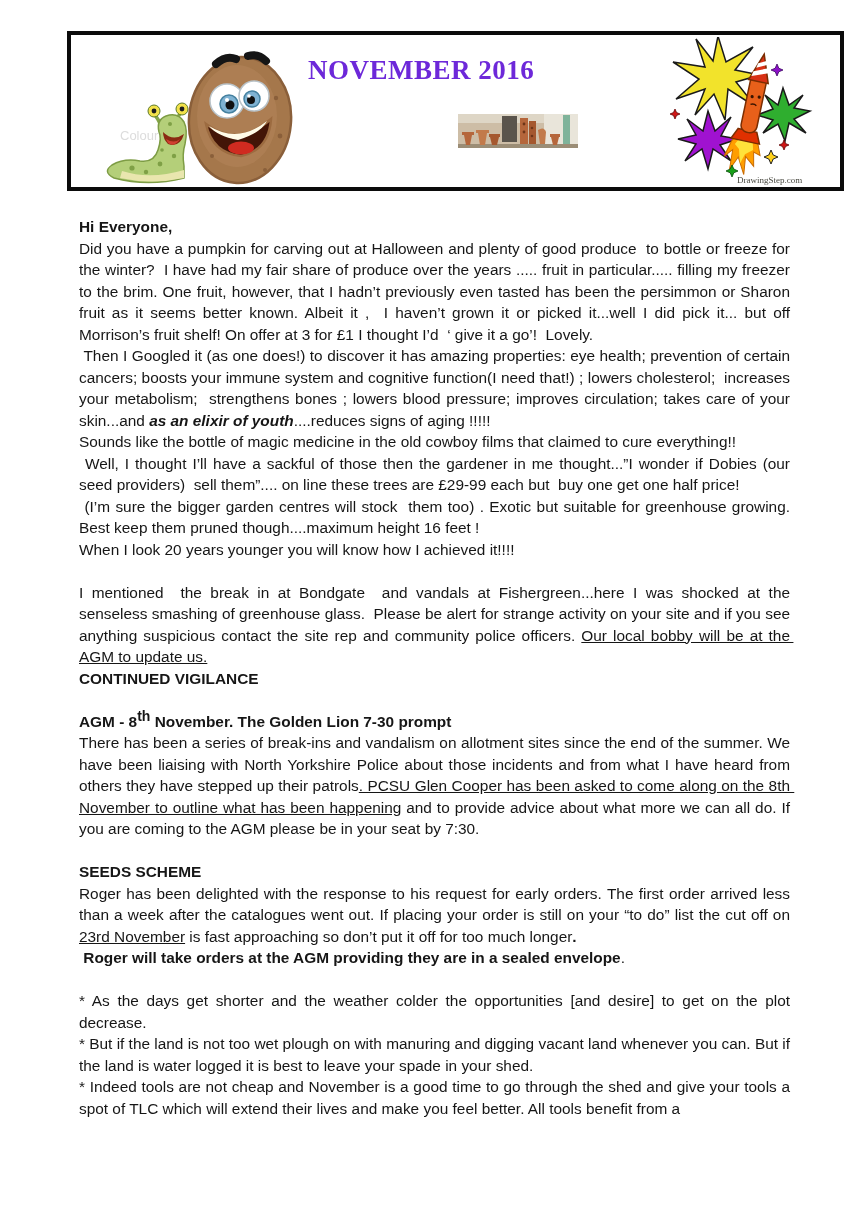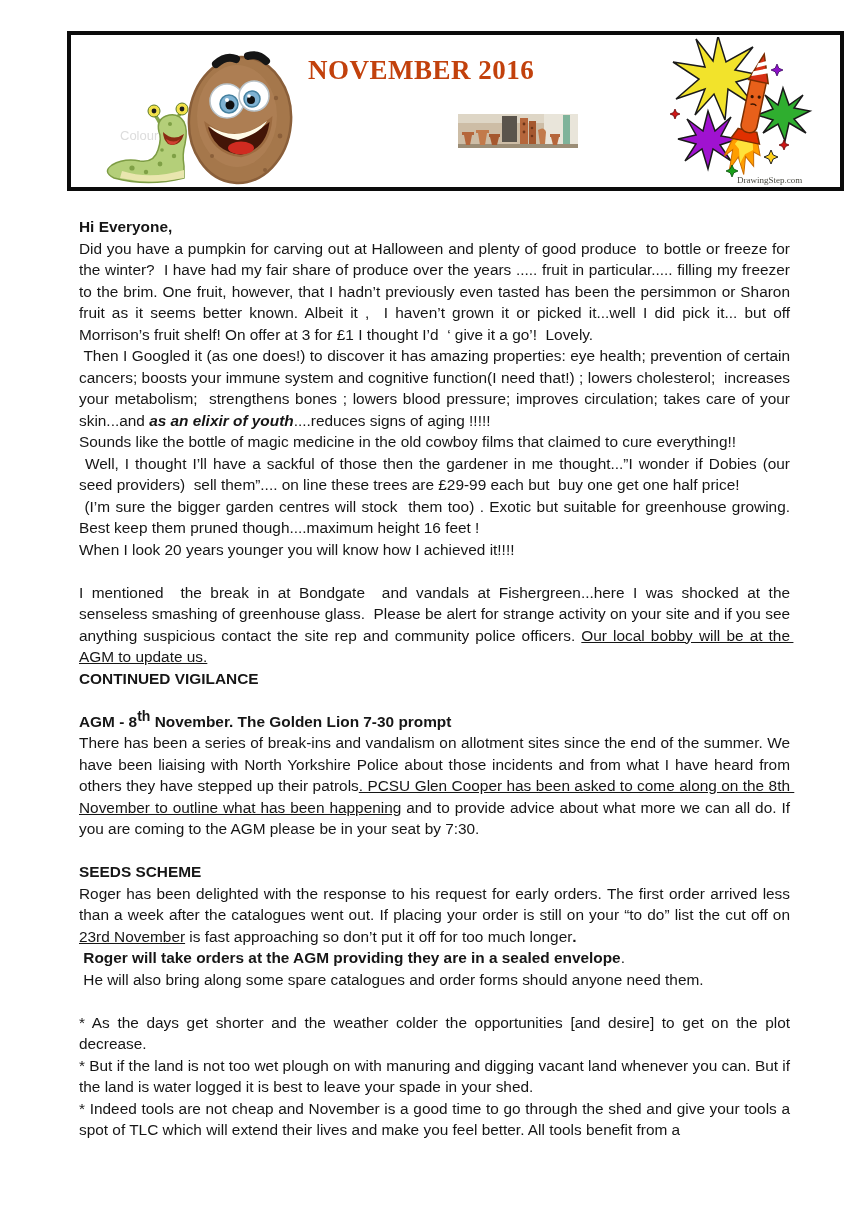--- a/index.html
+++ b/index.html
@@ -15,21 +15,21 @@
   .header-box {
     position: absolute; left: 67px; top: 31px;
     width: 777px; height: 160px;
     border: 4px solid #0b0b0b;
     background: #ffffff;
   }
   .title {
     position: absolute; left: 237px; top: 20px;
     font-family: "Liberation Serif", "DejaVu Serif", serif;
     font-weight: 700; font-size: 27px; letter-spacing: 0.5px;
-    color: #c2410c; white-space: nowrap;
+    color: #6d28d9; white-space: nowrap;
   }
   .potato-art { position: absolute; left: 29px; top: 5px; }
   .pots-photo { position: absolute; left: 387px; top: 79px; }
   .fireworks-art { position: absolute; left: 592px; top: 2px; }
 
   .doc {
     position: absolute; left: 79px; top: 216px; width: 711px;
     font-size: 15.4px; line-height: 21.5px;
   }
   .section { margin: 0 0 21.5px 0; }
@@ -149,20 +149,19 @@
       <p class="para"><span class="b">CONTINUED VIGILANCE</span></p>
     </div>
     <div class="section">
       <p class="para"><span class="b">AGM - 8</span><sup class="b">th</sup><span class="b"> November. The Golden Lion 7-30 prompt</span></p>
       <p class="para"><span>There has been a series of break-ins and vandalism on allotment sites since the end of the summer. We have been liaising with North Yorkshire Police about those incidents and from what I have heard from others they have stepped up their patrols</span><span class="u">. PCSU Glen Cooper has been asked to come along on the 8th November to outline what has been happening</span><span> and to provide advice about what more we can all do. If you are coming to the AGM please be in your seat by 7:30.</span></p>
     </div>
     <div class="section">
       <p class="para"><span class="b">SEEDS SCHEME</span></p>
       <p class="para"><span>Roger has been delighted with the response to his request for early orders. The first order arrived less than a week after the catalogues went out. If placing your order is still on your “to do” list the cut off on </span><span class="u">23rd November</span><span> is fast approaching so don’t put it off for too much longer</span><span class="b">.</span></p>
       <p class="para"><span class="b"> Roger will take orders at the AGM providing they are in a sealed envelope</span><span>.</span></p>
-      <p class="para"><span> He will also bring along some spare catalogues and order forms should anyone need them.</span></p>
     </div>
     <div class="section">
       <p class="para"><span>* As the days get shorter and the weather colder the opportunities [and desire] to get on the plot decrease.</span></p>
       <p class="para"><span>* But if the land is not too wet plough on with manuring and digging vacant land whenever you can. But if the land is water logged it is best to leave your spade in your shed.</span></p>
       <p class="para"><span>* Indeed tools are not cheap and November is a good time to go through the shed and give your tools a spot of TLC which will extend their lives and make you feel better. All tools benefit from a</span></p>
     </div>
   </div>
 
 </body></html>

